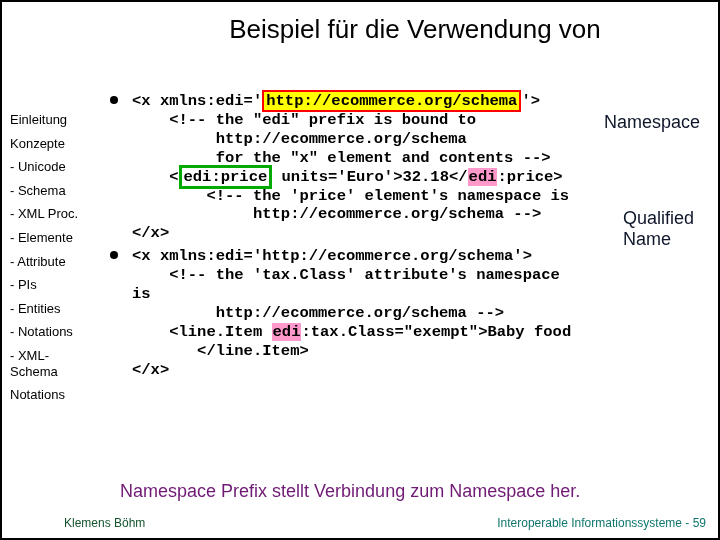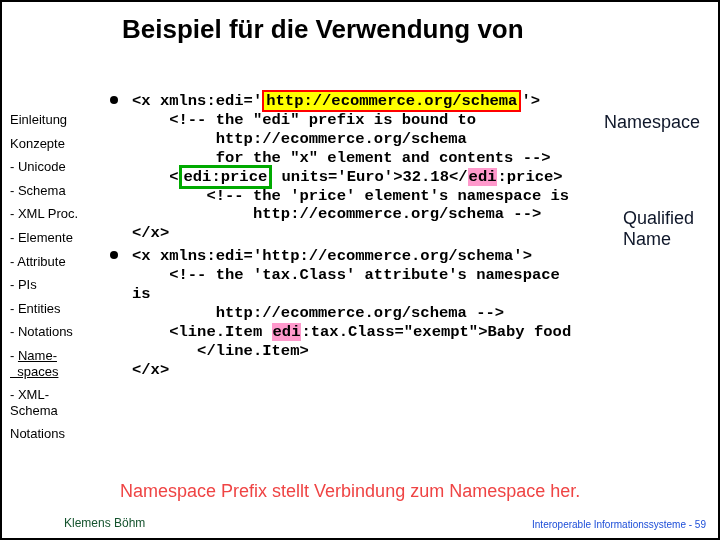--- a/index.html
+++ b/index.html
@@ -1,31 +1,31 @@
 <!DOCTYPE html>
 <html><head>
 <meta charset="utf-8">
 <style>
   html,body{margin:0;padding:0;width:720px;height:540px;background:#fff;font-family:Arial,Helvetica,sans-serif;color:#000;overflow:hidden}
   .slide{position:relative;width:720px;height:540px;border:2px solid #000;box-sizing:border-box}
-  .title{position:absolute;top:12px;left:120px;right:10px;text-align:left;font-size:26px;font-weight:bold;line-height:1.2}
+  .title{position:absolute;top:12px;left:120px;right:10px;text-align:center;font-size:26px;font-weight:normal;line-height:1.2}
   .sidebar{position:absolute;top:110px;left:8px;width:94px}
   .sidebar div{font-size:13px;margin-bottom:8px;line-height:1.2}
   .sidebar .current{text-decoration:underline}
   .content{position:absolute;top:90px;left:108px;right:10px}
   .bullet-row{position:relative;margin-bottom:2px}
   .bullet{position:absolute;left:0;top:4px;width:8px;height:8px;background:#000;border-radius:50%}
   .code{font-family:"Courier New",monospace;font-size:15.5px;font-weight:bold;line-height:1.22;white-space:pre;margin-left:22px}
   .hl-red{background:#ff0;color:#000;padding:0 2px;border:2px solid #f00}
   .box-green{border:3px solid #0a0;padding:0 2px}
   .hl-pink{background:#f9c;padding:0 1px}
   .annot{position:absolute;font-family:Arial,Helvetica,sans-serif;font-weight:normal;font-size:18px;color:#0f172a}
-  .bottom-note{position:absolute;bottom:36px;left:118px;right:22px;font-size:18px;color:#ef4444}
+  .bottom-note{position:absolute;bottom:36px;left:118px;right:22px;font-size:18px;color:#701a75}
   .footer-l{position:absolute;bottom:8px;left:62px;font-size:12px;color:#14532d}
-  .footer-r{position:absolute;bottom:8px;right:12px;font-size:10px;color:#1d4ed8}
+  .footer-r{position:absolute;bottom:8px;right:12px;font-size:12px;color:#0f766e}
 </style>
 </head>
 <body>
 
 <div class="slide">
 
   <div class="title">
     <span>Beispiel für die Verwendung von</span><br>
   </div>
 
@@ -33,21 +33,20 @@
     <div>Einleitung</div>
     <div>Konzepte</div>
     <div>- Unicode</div>
     <div>- Schema</div>
     <div>- XML Proc.</div>
     <div>- Elemente</div>
     <div>- Attribute</div>
     <div>- PIs</div>
     <div>- Entities</div>
     <div>- Notations</div>
-    <div>- <span class="current">Name-<br>&nbsp;&nbsp;spaces</span></div>
     <div style="white-space:pre-line">- XML-
   Schema</div>
     <div>Notations</div>
   </div>
 
   <div class="content">
 
     <div class="bullet-row">
       <div class="bullet"></div>
       <div class="code"><span>&lt;x xmlns:edi='</span><span class="hl-red">http://ecommerce.org/schema</span><span>'&gt;</span>

